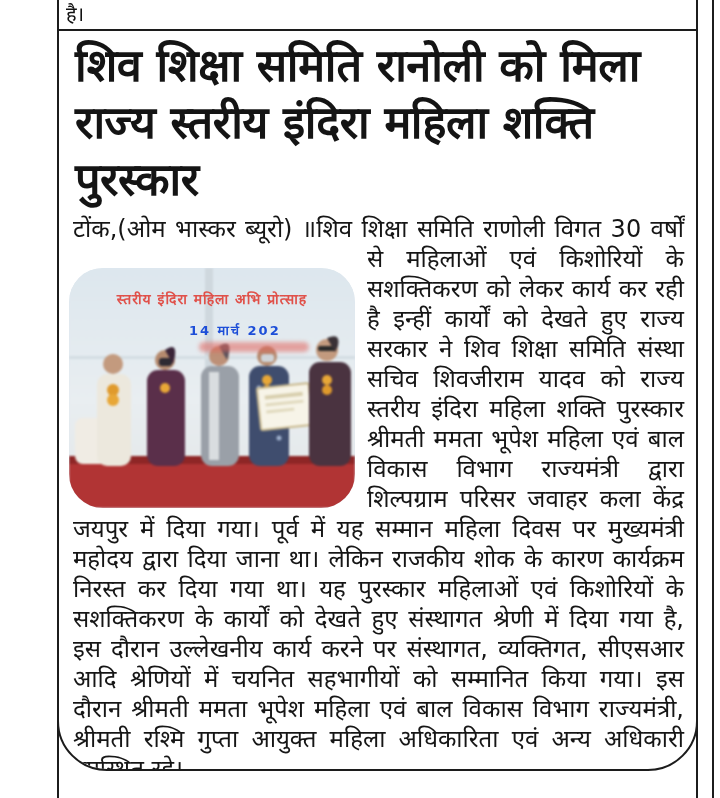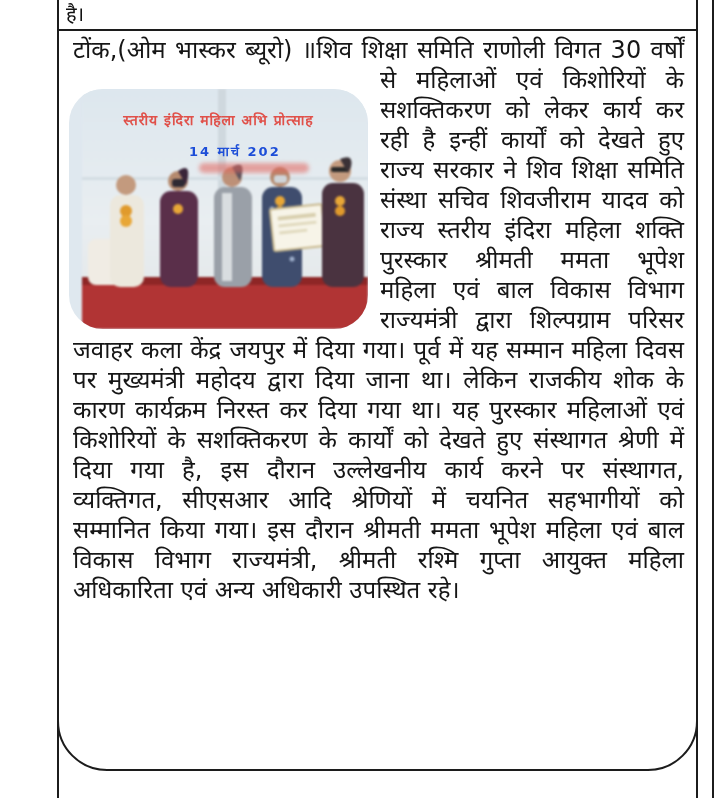--- a/index.html
+++ b/index.html
@@ -50,21 +50,20 @@
   }
   
   .photo{
     float:left;
     width:286px;height:240px;
     border-radius:34px;
     overflow:hidden;
     margin:24px 12px 6px -4px;
     background:#dfe8ef;
     position:relative;
-    padding-left:13px;
   }
   .photo svg{display:block;filter:blur(1.1px);}
   .banner-text{
     position:absolute;top:16px;left:0;right:0;
     text-align:center;
     font-size:14px;font-weight:bold;
     color:#e0514a;
     letter-spacing:1px;
     white-space:nowrap;
     overflow:hidden;
@@ -87,20 +86,25 @@
 <div class="page">
 
   <div class="vrule left"></div>
   <div class="vrule right1"></div>
   <div class="vrule right2"></div>
 
   <div class="prev-frag">है।</div>
 
   <div class="article-box">
 
+    <div class="headline">
+      <div>शिव शिक्षा समिति रानोली को मिला</div>
+      <div>राज्य स्तरीय इंदिरा महिला शक्ति</div>
+      <div>पुरस्कार</div>
+    </div>
 
     <p class="body-text">
       <span>टोंक,(ओम भास्कर ब्यूरो) ॥शिव शिक्षा समिति राणोली विगत 30 वर्षों से</span>
 
       <span class="photo">
         <svg width="286" height="240" viewBox="0 0 286 240" xmlns="http://www.w3.org/2000/svg">
 
           <defs>
             <linearGradient id="sky" x1="0" y1="0" x2="0" y2="1">
               <stop offset="0" stop-color="#dde7ee"></stop>

